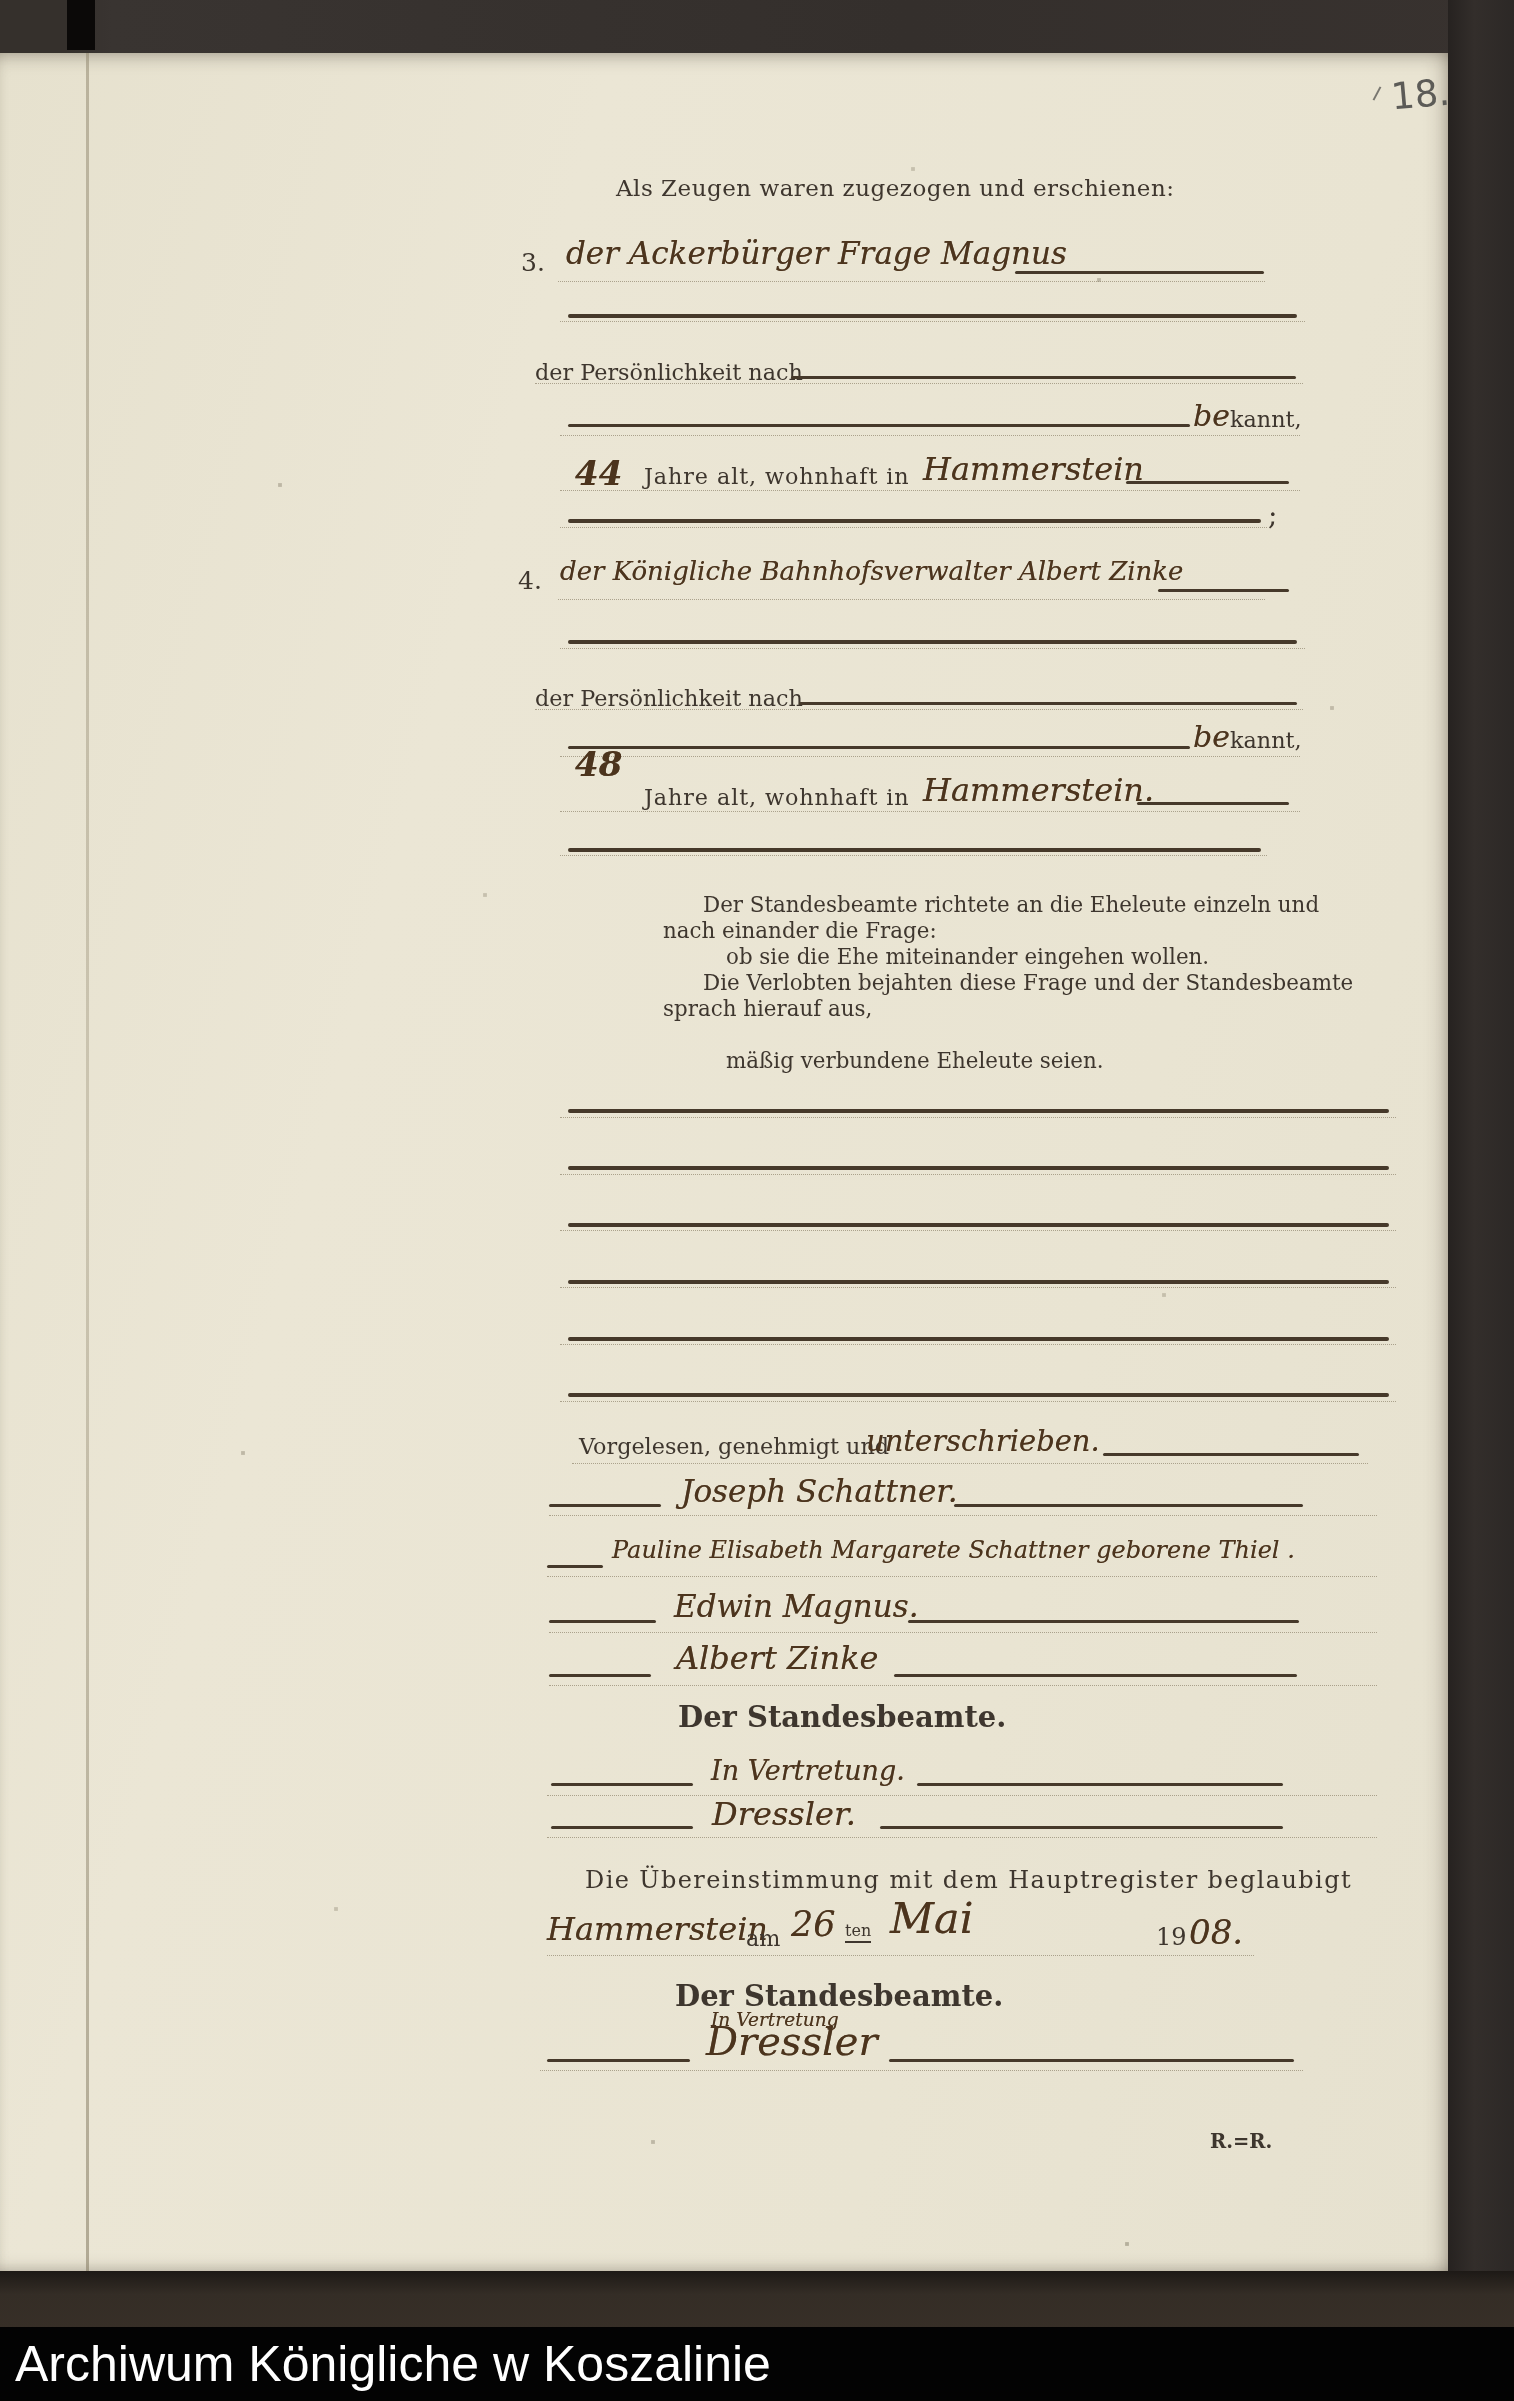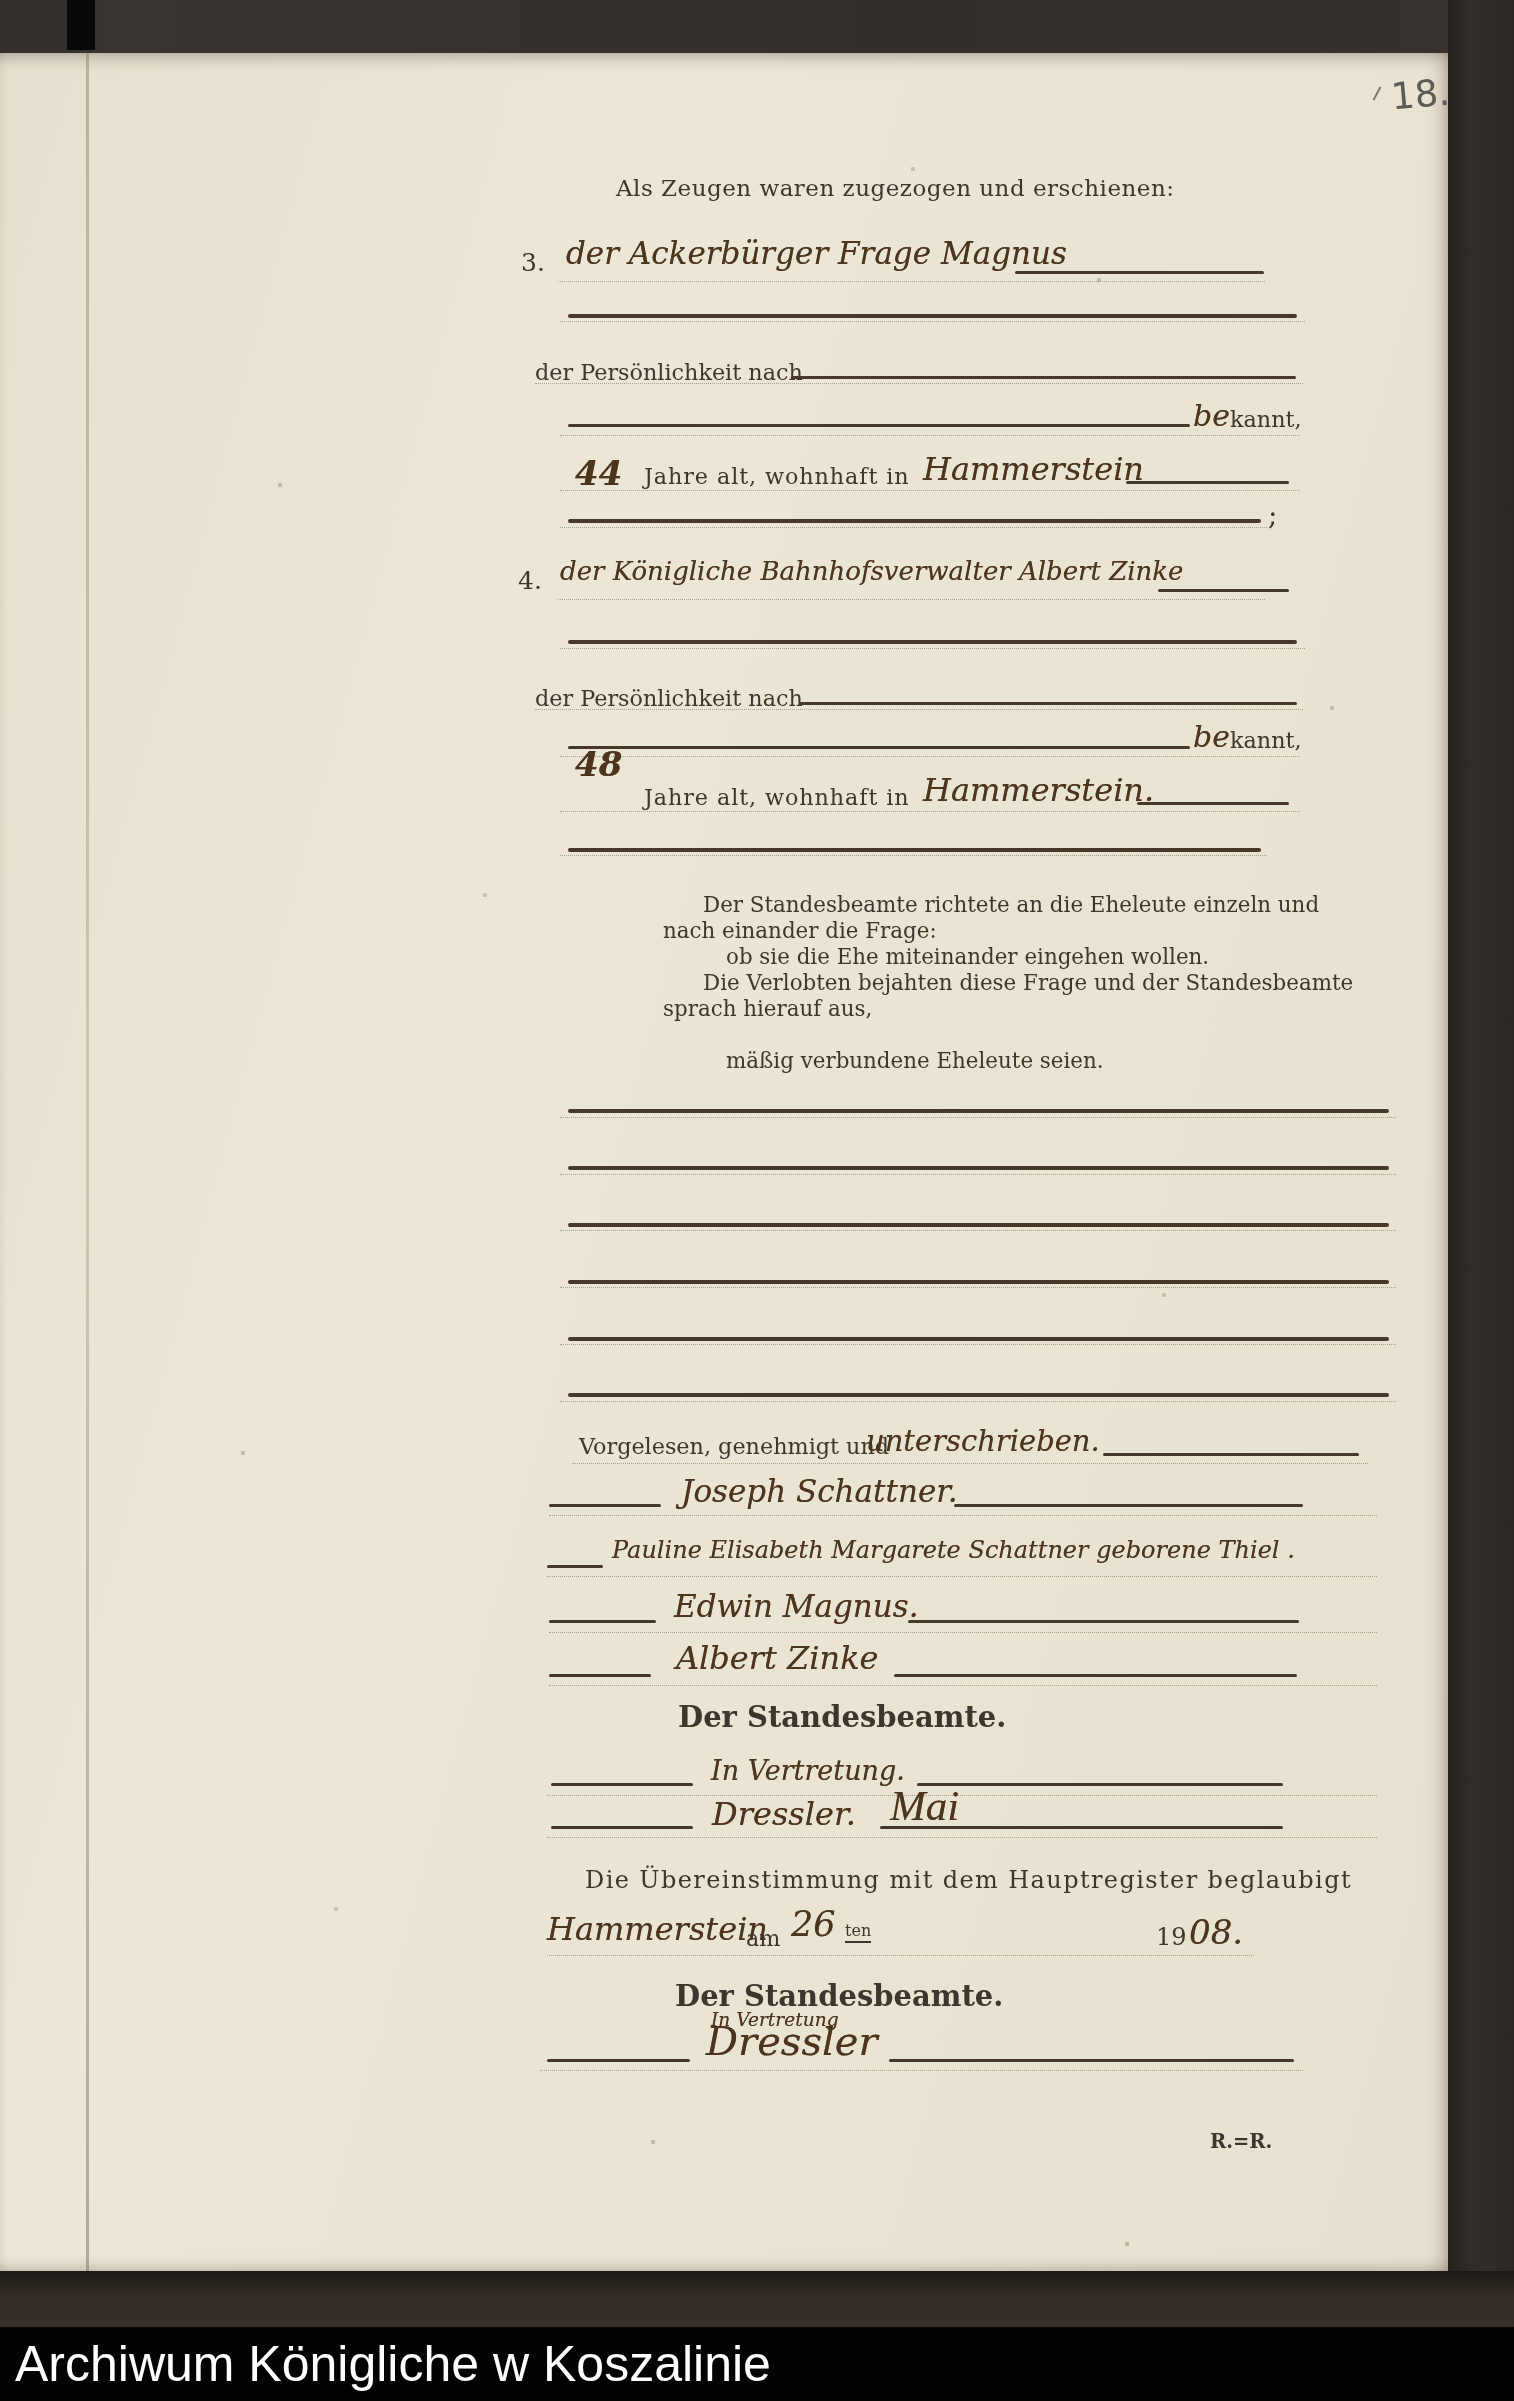--- a/index.html
+++ b/index.html
@@ -167,21 +167,21 @@
   <div class="h" style="left:712px;top:1795px;font-size:32px;">Dressler.</div>
   <div class="rl" style="left:880px;top:1826px;width:403px;"></div>
   <div class="dt" style="left:547px;top:1837px;width:830px;"></div>
 
   <div class="p" style="left:585px;top:1866px;font-size:24px;letter-spacing:1.4px;">Die Übereinstimmung mit dem Hauptregister beglaubigt</div>
 
   <div class="h" style="left:547px;top:1910px;font-size:32px;">Hammerstein</div>
   <div class="p" style="left:746px;top:1925px;font-size:22.3px;">am</div>
   <div class="h" style="left:791px;top:1904px;font-size:35px;text-align:center;">26</div>
   <div class="p dsuf" style="left:845px;top:1921px;font-size:16px;">ten</div>
-  <div class="h" style="left:890px;top:1781px;font-size:43px;font-family:Liberation Serif, serif;">Mai</div>
+  <div class="h" style="left:890px;top:1893px;font-size:43px;">Mai</div>
   <div class="p" style="left:1156px;top:1923px;font-size:24px;">19</div>
   <div class="h" style="left:1189px;top:1912px;font-size:34px;">08.</div>
   <div class="dt" style="left:547px;top:1955px;width:707px;"></div>
 
   <div class="p bold" style="left:675px;top:1979px;font-size:29px;">Der Standesbeamte.</div>
   <div class="h" style="left:711px;top:2009px;font-size:18.6px;">In Vertretung</div>
 
   <div class="rl" style="left:547px;top:2059px;width:143px;"></div>
   <div class="h" style="left:706px;top:2018px;font-size:40px;">Dressler</div>
   <div class="rl" style="left:889px;top:2059px;width:405px;"></div>

